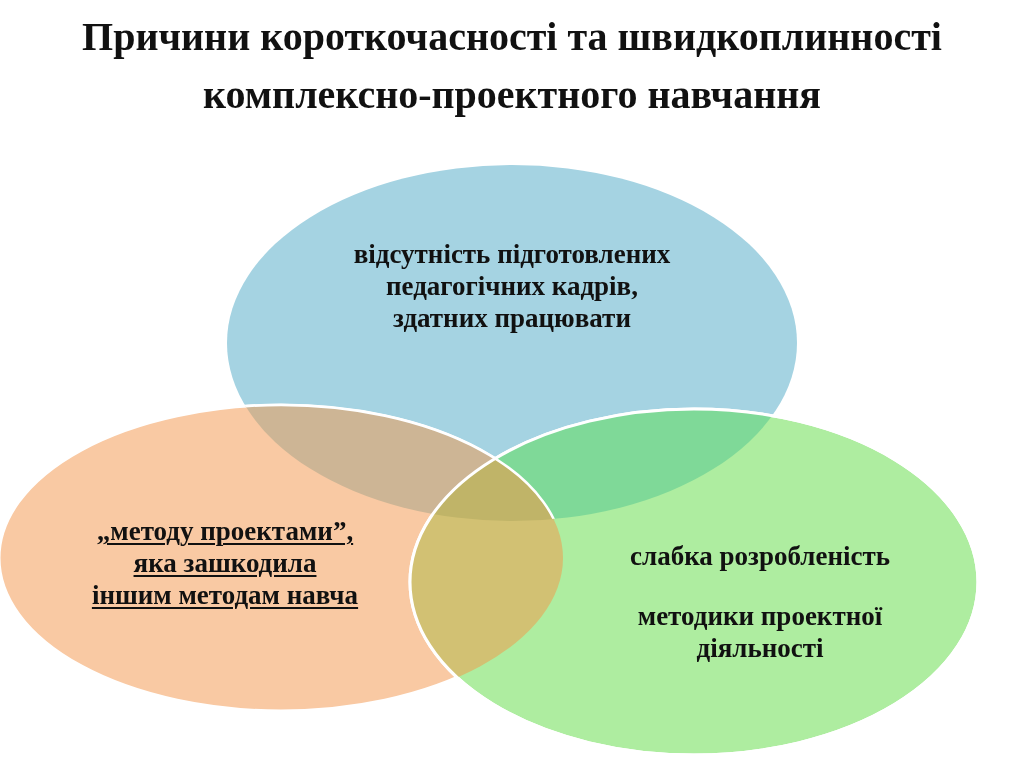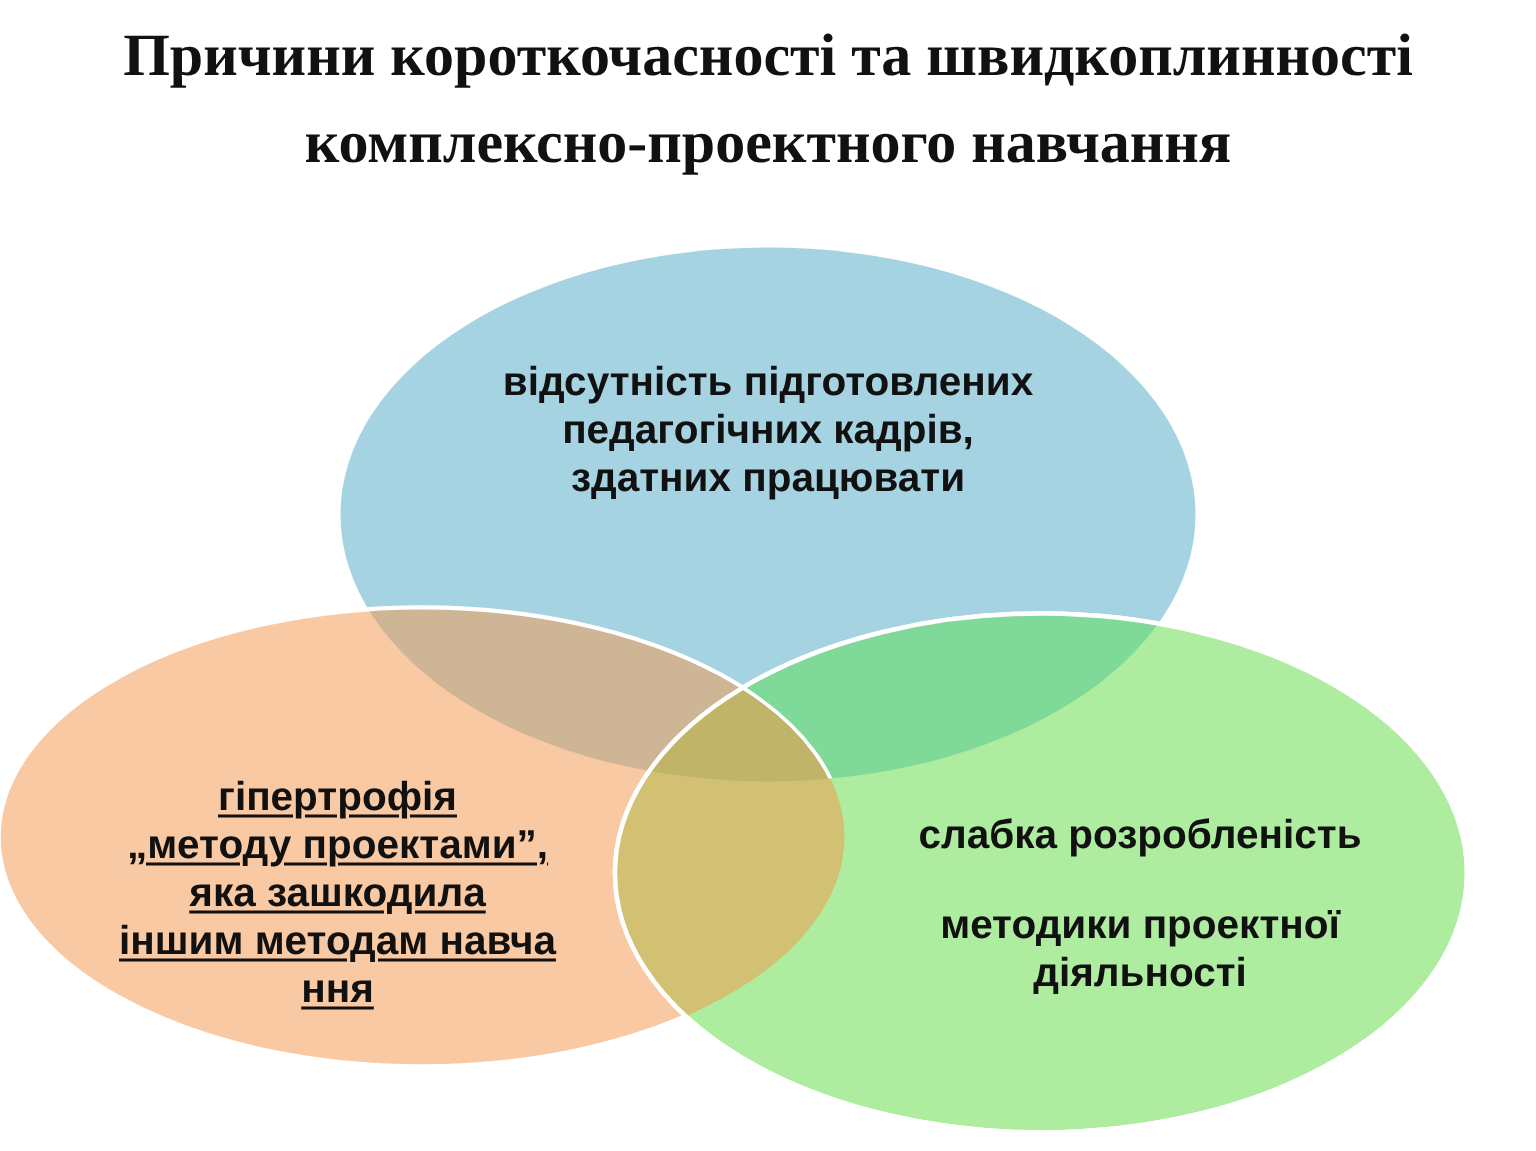--- a/index.html
+++ b/index.html
@@ -6,21 +6,21 @@
   body { width: 1024px; height: 767px; position: relative; overflow: hidden; font-family: "Liberation Serif", serif; }
   .title {
     position: absolute; left: 0; top: 8px; width: 1024px;
     text-align: center; font-weight: bold; font-size: 40px; line-height: 58px; color: #111;
     font-family: "Liberation Serif", serif;
   }
   .title span { display: block; }
   svg.venn { position: absolute; left: 0; top: 0; }
   .label {
     position: absolute; text-align: center; font-weight: bold; color: #111;
-    font-family: Liberation Sans, sans-serif; font-size: 27px; line-height: 32px;
+    font-family: Liberation Serif, serif; font-size: 27px; line-height: 32px;
   }
   .label span { display: block; }
   .underlined span { text-decoration: underline; text-decoration-thickness: 2px; text-underline-offset: 3px; }
 </style>
 </head>
 <body>
 
 <div class="title">
   <span>Причини короткочасності та швидкоплинності</span>
   <span>комплексно-проектного навчання</span>
@@ -59,24 +59,22 @@
   <ellipse cx="694" cy="582" rx="284" ry="173" fill="none" stroke="#ffffff" stroke-width="3"></ellipse>
 </svg>
 
 <div class="label" style="left:262px; top:238px; width:500px;">
   <span>відсутність підготовлених</span>
   <span>педагогічних кадрів,</span>
   <span>здатних працювати</span>
 </div>
 
 <div class="label underlined" style="left:30px; top:515px; width:390px;">
-  <span>гіпертрофія</span>
   <span>„методу проектами”,</span>
   <span>яка зашкодила</span>
   <span>іншим методам навча</span>
-  <span>ння</span>
 </div>
 
 <div class="label" style="left:560px; top:540px; width:400px;">
   <span style="margin-bottom:28px;">слабка розробленість</span>
   <span>методики проектної</span>
   <span>діяльності</span>
 </div>
 
 </body></html>

